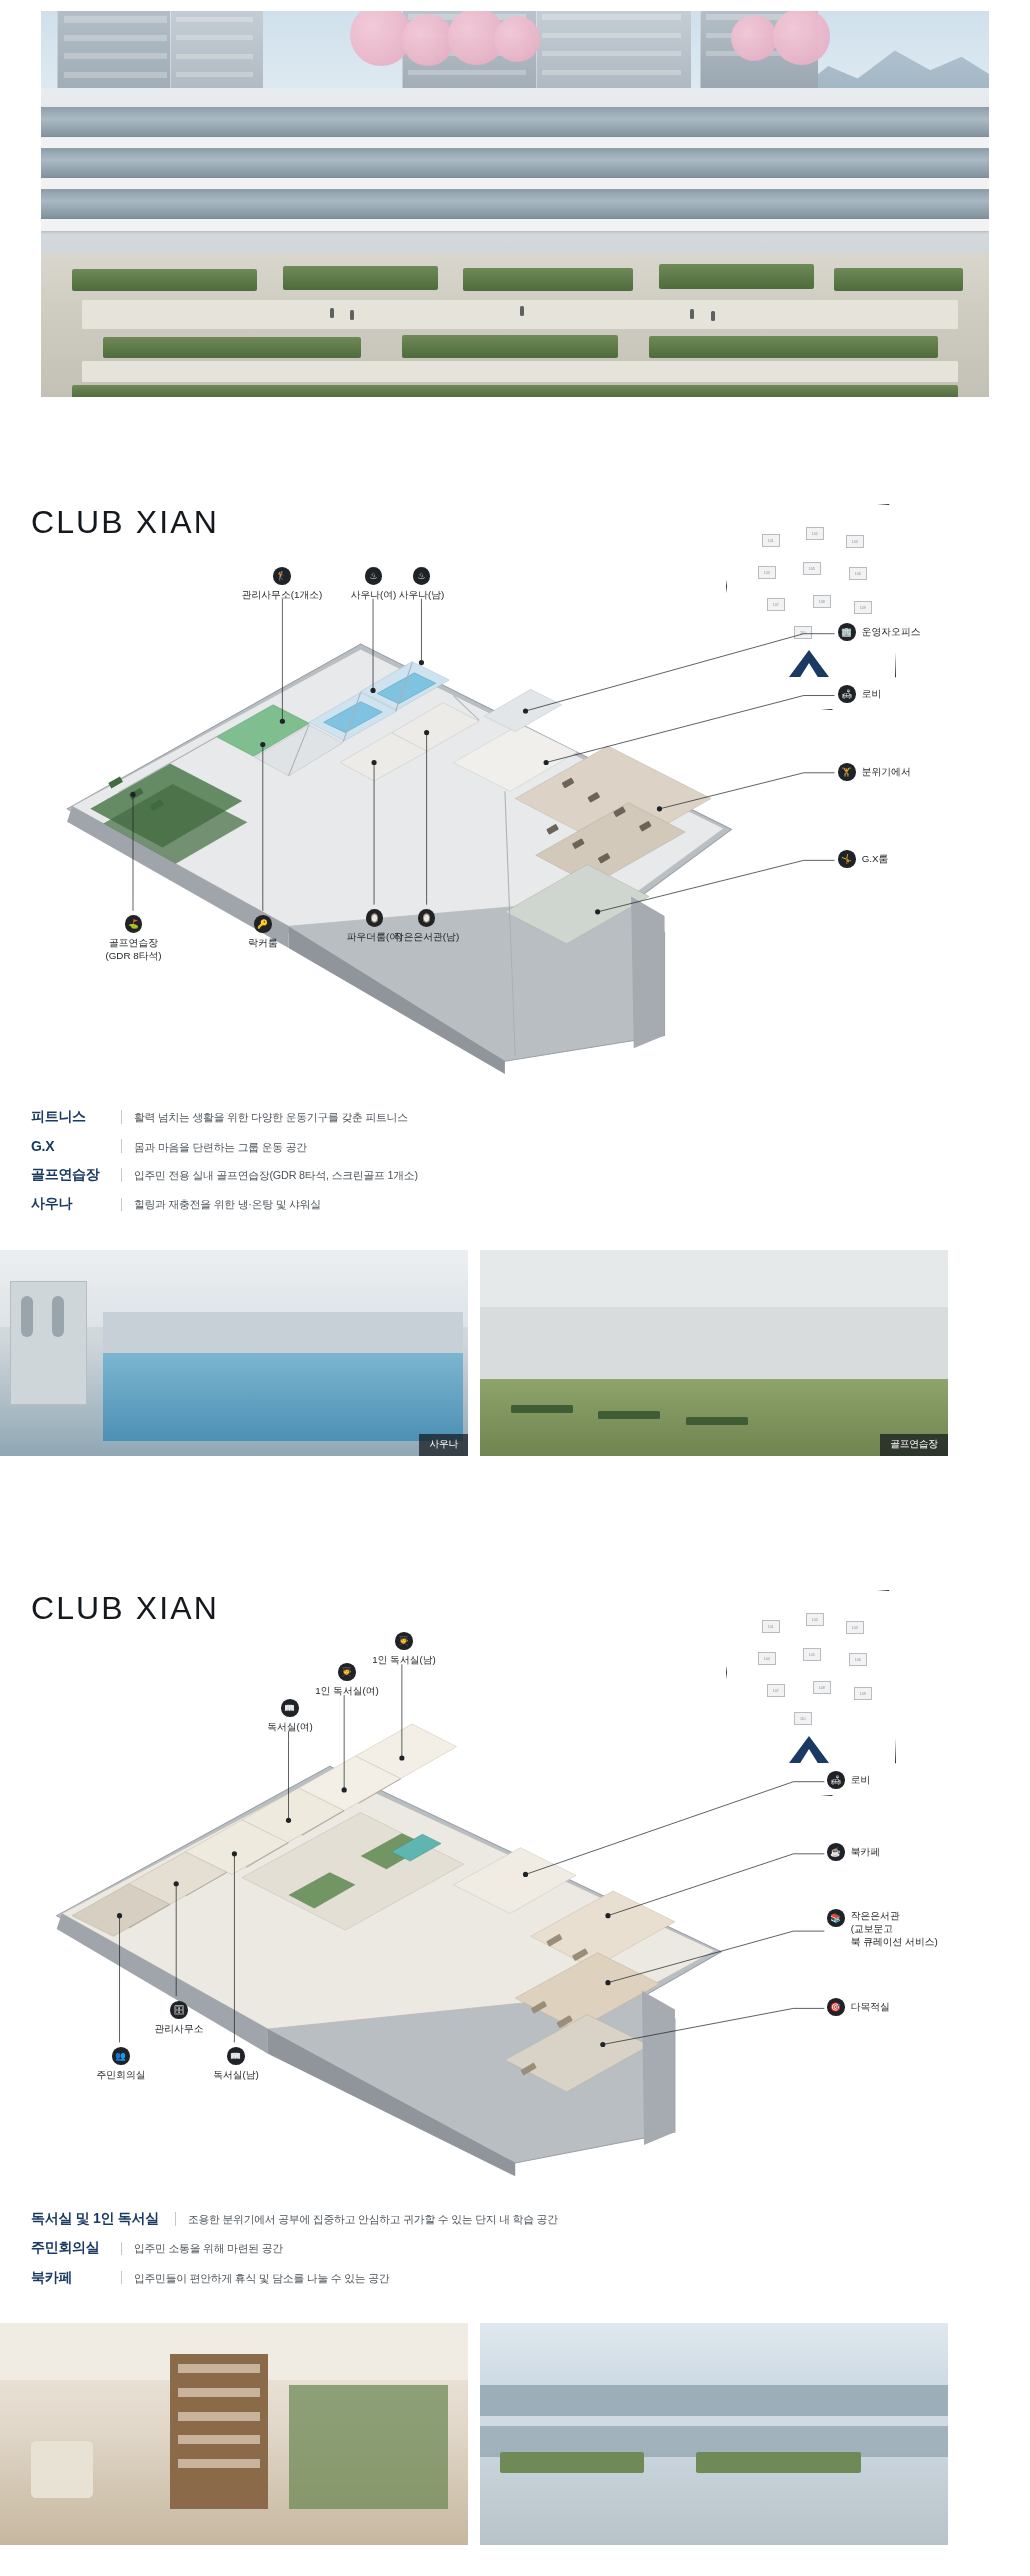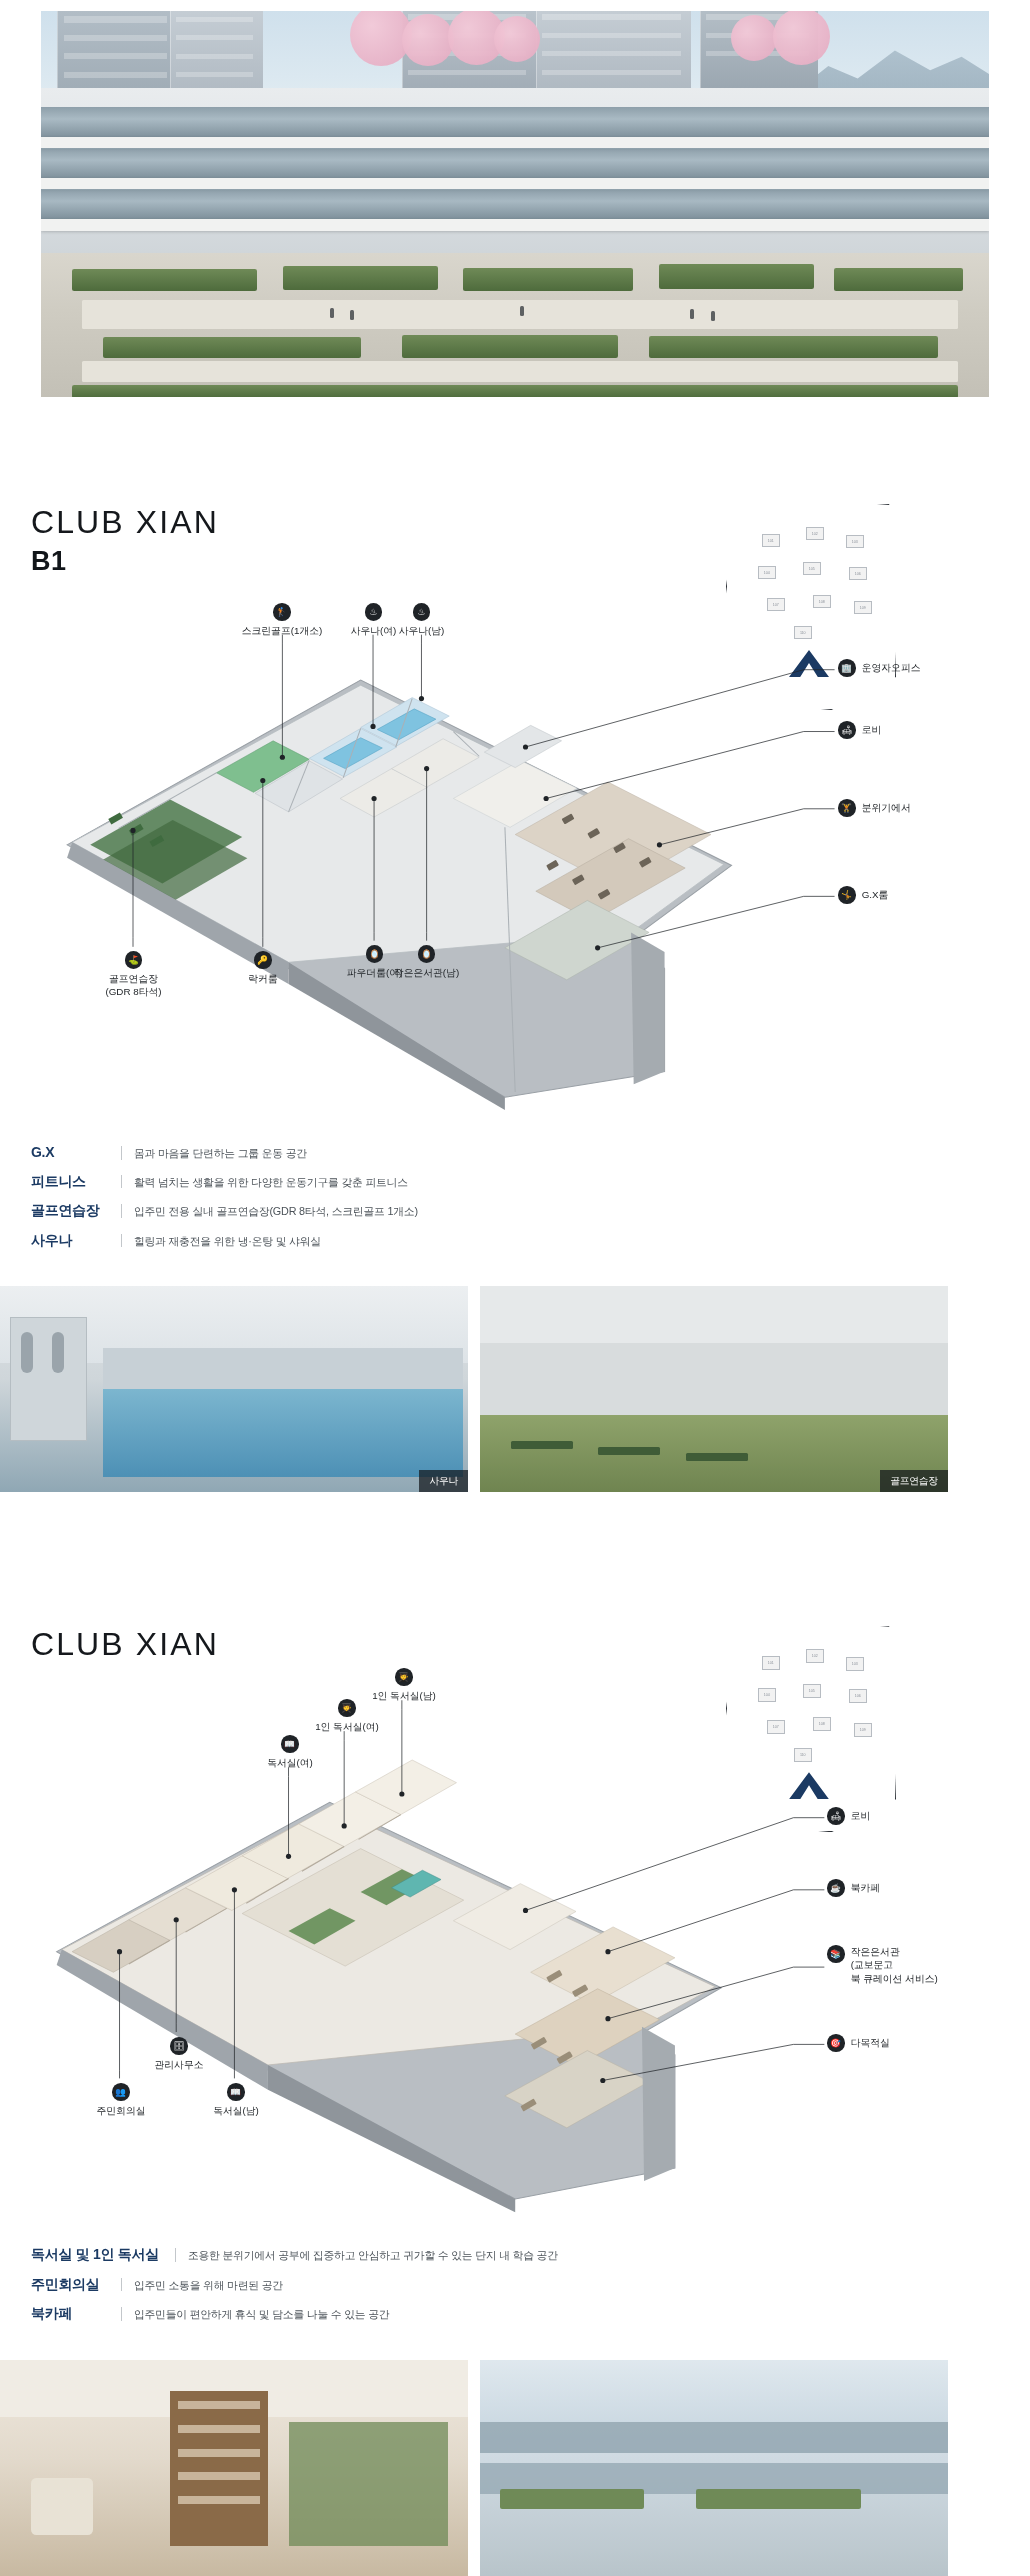--- a/index.html
+++ b/index.html
@@ -228,21 +228,20 @@
     <div class="hero-person" style="left:649px;top:298px"></div>
     <div class="hero-person" style="left:670px;top:300px"></div>
   </div>
 
   <div class="section" style="margin-top:118px">
     <div class="wrap">
       <div style="padding-left:31px">
         <div class="brand-title">
           <span>CLUB XIAN</span>
         </div>
-        <div class="brand-sub">B1</div>
       </div>
 
       <div class="keymap">
         <div class="keymap-shape"></div>
         <div class="km-bldg" style="left:36px;top:30px">101</div>
         <div class="km-bldg" style="left:80px;top:23px">102</div>
         <div class="km-bldg" style="left:120px;top:31px">103</div>
         <div class="km-bldg" style="left:32px;top:62px">104</div>
         <div class="km-bldg" style="left:77px;top:58px">105</div>
         <div class="km-bldg" style="left:123px;top:63px">106</div>
@@ -352,21 +351,21 @@
         <div class="cal-icon">⛳</div>
         <div class="txt">골프연습장</div>
         <div class="txt">(GDR 8타석)</div>
       </div>
       <div class="callout" style="left:222px; top:374px; text-align:center; width:82px">
         <div class="cal-icon">🔑</div>
         <div class="txt">락커룸</div>
       </div>
       <div class="callout" style="left:215px; top:26px; text-align:center; width:134px">
         <div class="cal-icon">🏌</div>
-        <div class="txt">스크린골프(1개소)</div>
+        <div class="txt">관리사무소(1개소)</div>
       </div>
       <div class="callout" style="left:327px; top:26px; text-align:center; width:93px">
         <div class="cal-icon">♨</div>
         <div class="txt">사우나(여)</div>
       </div>
       <div class="callout" style="left:375px; top:26px; text-align:center; width:93px">
         <div class="cal-icon">♨</div>
         <div class="txt">사우나(남)</div>
       </div>
       <div class="callout" style="left:328px; top:368px; text-align:center; width:93px">
@@ -392,28 +391,28 @@
         <div class="txt">분위기에서</div>
       </div>
       <div class="callout" style="left:838px; top:309px; display:flex; align-items:center; gap:6.2px">
         <div class="cal-icon" style="margin:0">🤸</div>
         <div class="txt">G.X룸</div>
       </div>
     </div>
 
     <div class="legend" style="margin-top:15.5px; padding-left:31px">
       <div class="legend-row">
+        <div class="legend-name">피트니스</div>
+        <div class="legend-sep"></div>
+        <div class="legend-desc">활력 넘치는 생활을 위한 다양한 운동기구를 갖춘 피트니스</div>
+      </div>
+      <div class="legend-row">
         <div class="legend-name">G.X</div>
         <div class="legend-sep"></div>
         <div class="legend-desc">몸과 마음을 단련하는 그룹 운동 공간</div>
-      </div>
-      <div class="legend-row">
-        <div class="legend-name">피트니스</div>
-        <div class="legend-sep"></div>
-        <div class="legend-desc">활력 넘치는 생활을 위한 다양한 운동기구를 갖춘 피트니스</div>
       </div>
       <div class="legend-row">
         <div class="legend-name">골프연습장</div>
         <div class="legend-sep"></div>
         <div class="legend-desc">입주민 전용 실내 골프연습장(GDR 8타석, 스크린골프 1개소)</div>
       </div>
       <div class="legend-row">
         <div class="legend-name">사우나</div>
         <div class="legend-sep"></div>
         <div class="legend-desc">힐링과 재충전을 위한 냉·온탕 및 샤워실</div>

